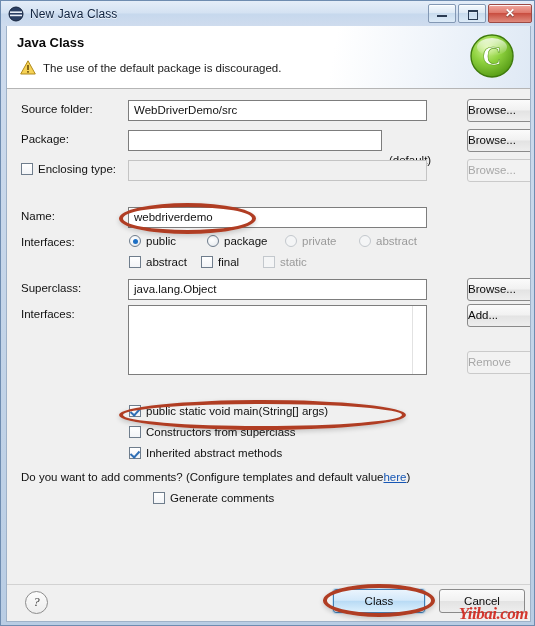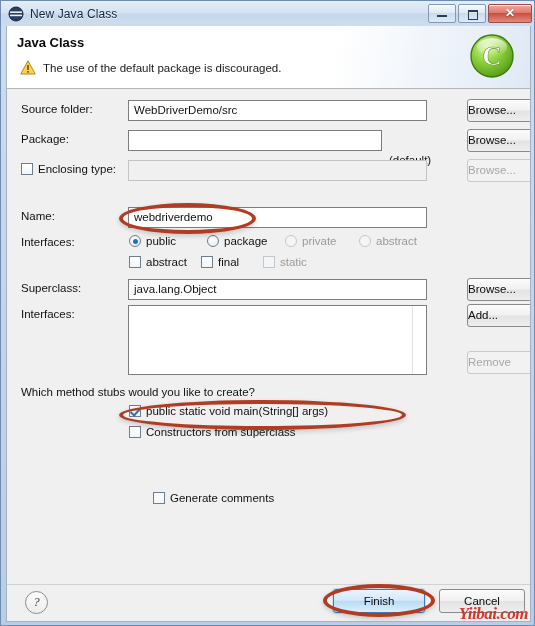--- a/index.html
+++ b/index.html
@@ -522,49 +522,57 @@
 
       <div class="row" style="left:14px; top:219px;">
         <span class="lbl">Interfaces:</span>
       </div>
       <div class="listbox" style="position:absolute; left:121px; top:216px; width:299px; height:70px;">
         <div class="vscroll"></div>
       </div>
       <div class="btn" style="position:absolute; left:428px; top:215px;">Add...</div>
       <div class="btn disabled" style="position:absolute; left:428px; top:262px;">Remove</div>
 
-      <div class="row" style="left:14px; top:297px;">
-        <span class="lbl">Which method stubs would you like to create?</span>
-      </div>
       <div class="row" style="left:122px; top:316px;text-align:center;">
         <span class="cb-wrap">
           <span class="cbox checked"></span>
           <span class="lbl">public static void main(String[] args)</span>
         </span>
       </div>
       <div class="row" style="left:122px; top:337px;">
         <span class="cb-wrap">
           <span class="cbox"></span>
           <span class="lbl">Constructors from superclass</span>
         </span>
       </div>
-
+      <div class="row" style="left:122px; top:358px;">
+        <span class="cb-wrap">
+          <span class="cbox checked"></span>
+          <span class="lbl">Inherited abstract methods</span>
+        </span>
+      </div>
+
+      <div class="row" style="left:14px; top:382px;">
+        <span class="lbl">Do you want to add comments? (Configure templates and default value </span>
+          <span class="lbl link">here</span>
+          <span class="lbl">)</span>
+      </div>
       <div class="row" style="left:122px; top:403px;padding-left:24px;">
         <span class="cb-wrap">
           <span class="cbox"></span>
           <span class="lbl">Generate comments</span>
         </span>
       </div>
 
       <div class="annot" style="left:112px; top:114px; width:137px; height:31px;"></div>
       <div class="annot" style="left:112px; top:311px; width:287px; height:30px;"></div>
     </div>
 
     <div class="buttonbar">
       <div class="help-btn">?</div>
-      <div class="btn-finish">Finish</div>
+      <div class="btn-finish">Class</div>
       <div class="btn-cancel">Cancel</div>
       <div class="annot" style="left:316px; top:-1px; width:112px; height:33px;"></div>
     </div>
   </div>
 
   <div class="watermark">Yiibai.com</div>
 </div>
 
 </body></html>

